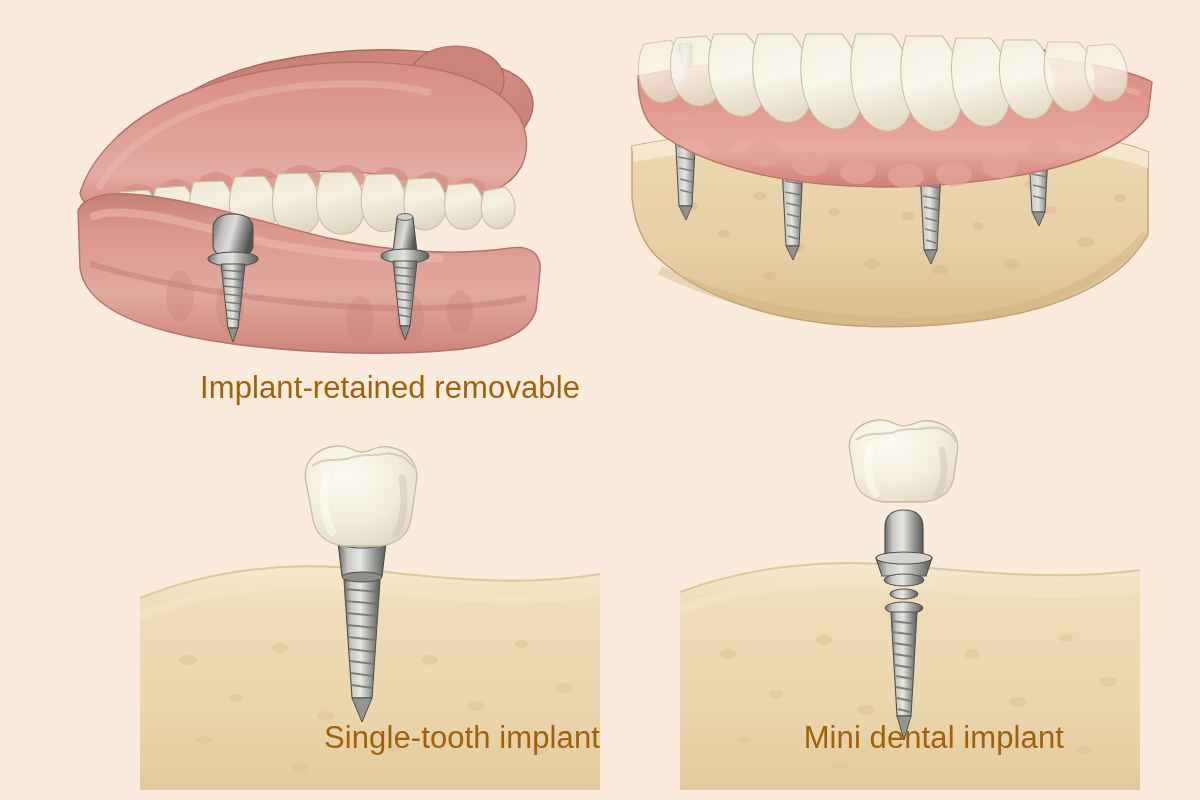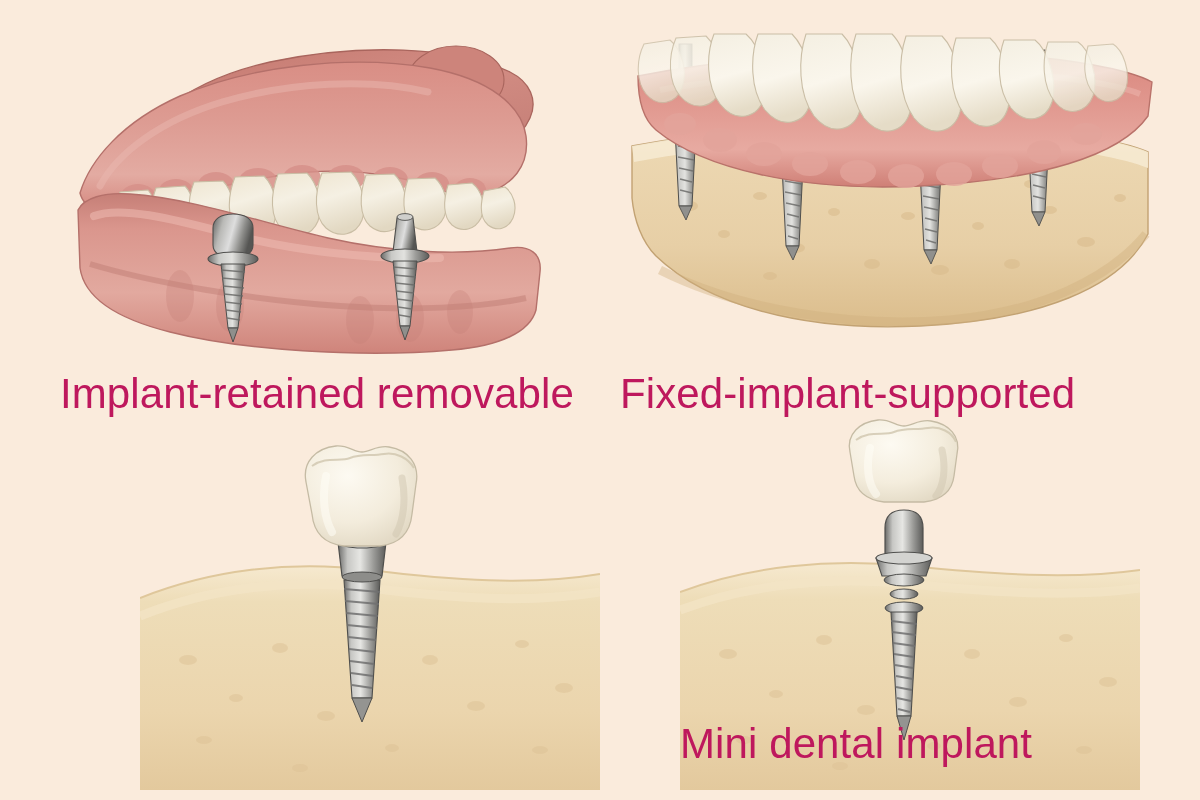--- a/index.html
+++ b/index.html
@@ -21,23 +21,23 @@
   .panel {
     position: absolute;
   }
   .art {
     position: absolute;
     left: 0;
     top: 0;
   }
   .caption {
     position: absolute;
-    text-align: left;
-    color: #be185d;
-    font-size: 42px;
+    text-align: right;
+    color: #a16207;
+    font-size: 31px;
     line-height: 1.26;
     letter-spacing: 0.1px;
     font-family: "Liberation Sans", sans-serif;
   }
   
   #panel-overdenture      { left: 60px;  top: 10px;  width: 520px; height: 440px; }
   #panel-fixed            { left: 620px; top: 20px;  width: 540px; height: 420px; }
   #panel-single           { left: 140px; top: 430px; width: 460px; height: 360px; }
   #panel-mini             { left: 680px; top: 410px; width: 460px; height: 380px; }
 
@@ -359,23 +359,20 @@
           <path d="M286 16 C278 40 278 76 294 98 C311 119 334 113 340 92 C346 68 336 30 322 16 Z" fill="url(#fxTooth)"></path>
           <path d="M336 18 C329 40 329 74 344 94 C360 114 382 108 388 88 C394 66 384 30 370 18 Z" fill="url(#fxTooth)"></path>
           <path d="M384 20 C377 40 377 70 391 88 C406 106 426 100 432 82 C438 62 428 30 415 20 Z" fill="url(#fxTooth)"></path>
           <path d="M428 22 C422 40 422 66 435 82 C448 98 467 92 473 76 C479 58 470 30 458 22 Z" fill="url(#fxTooth)" opacity="0.9"></path>
           <path d="M468 26 C463 42 463 62 474 74 C485 87 501 82 506 68 C511 52 503 30 493 24 Z" fill="url(#fxTooth)" opacity="0.8"></path>
         </g>
       </g>
     </svg>
   </div>
 
-  <div class="caption" id="cap-fixed">
-    <div>Fixed-implant-supported</div>
-  </div>
 
   <div class="panel" id="panel-single">
     <svg class="art" width="460" height="360" viewBox="0 0 460 360">
       <defs>
         <linearGradient id="stBone" x1="0" y1="0" x2="0" y2="1">
           <stop offset="0%" stop-color="#f6e9cf"></stop>
           <stop offset="16%" stop-color="#eeddb8"></stop>
           <stop offset="65%" stop-color="#ebd5ad"></stop>
           <stop offset="100%" stop-color="#e3c99d"></stop>
         </linearGradient>
@@ -440,20 +437,23 @@
 
         <path d="M172 36 C186 26 200 32 210 28 C220 24 232 26 244 24 C256 22 268 28 274 38" fill="none" stroke="#cfc5ae" stroke-width="2" opacity="0.8"></path>
 
         <path d="M186 46 C182 66 184 88 192 102" fill="none" stroke="#fffdf6" stroke-width="8" opacity="0.55" stroke-linecap="round"></path>
 
         <path d="M262 48 C266 68 264 90 256 104" fill="none" stroke="#d0c6af" stroke-width="7" opacity="0.5" stroke-linecap="round"></path>
       </g>
     </svg>
   </div>
 
+  <div class="caption" id="cap-single">
+    <div>Single-tooth implant</div>
+  </div>
 
   <div class="panel" id="panel-mini">
     <svg class="art" width="460" height="380" viewBox="0 0 460 380">
       <defs>
         <linearGradient id="mnBone" x1="0" y1="0" x2="0" y2="1">
           <stop offset="0%" stop-color="#f6e9cf"></stop>
           <stop offset="16%" stop-color="#eeddb8"></stop>
           <stop offset="65%" stop-color="#ebd5ad"></stop>
           <stop offset="100%" stop-color="#e3c99d"></stop>
         </linearGradient>

